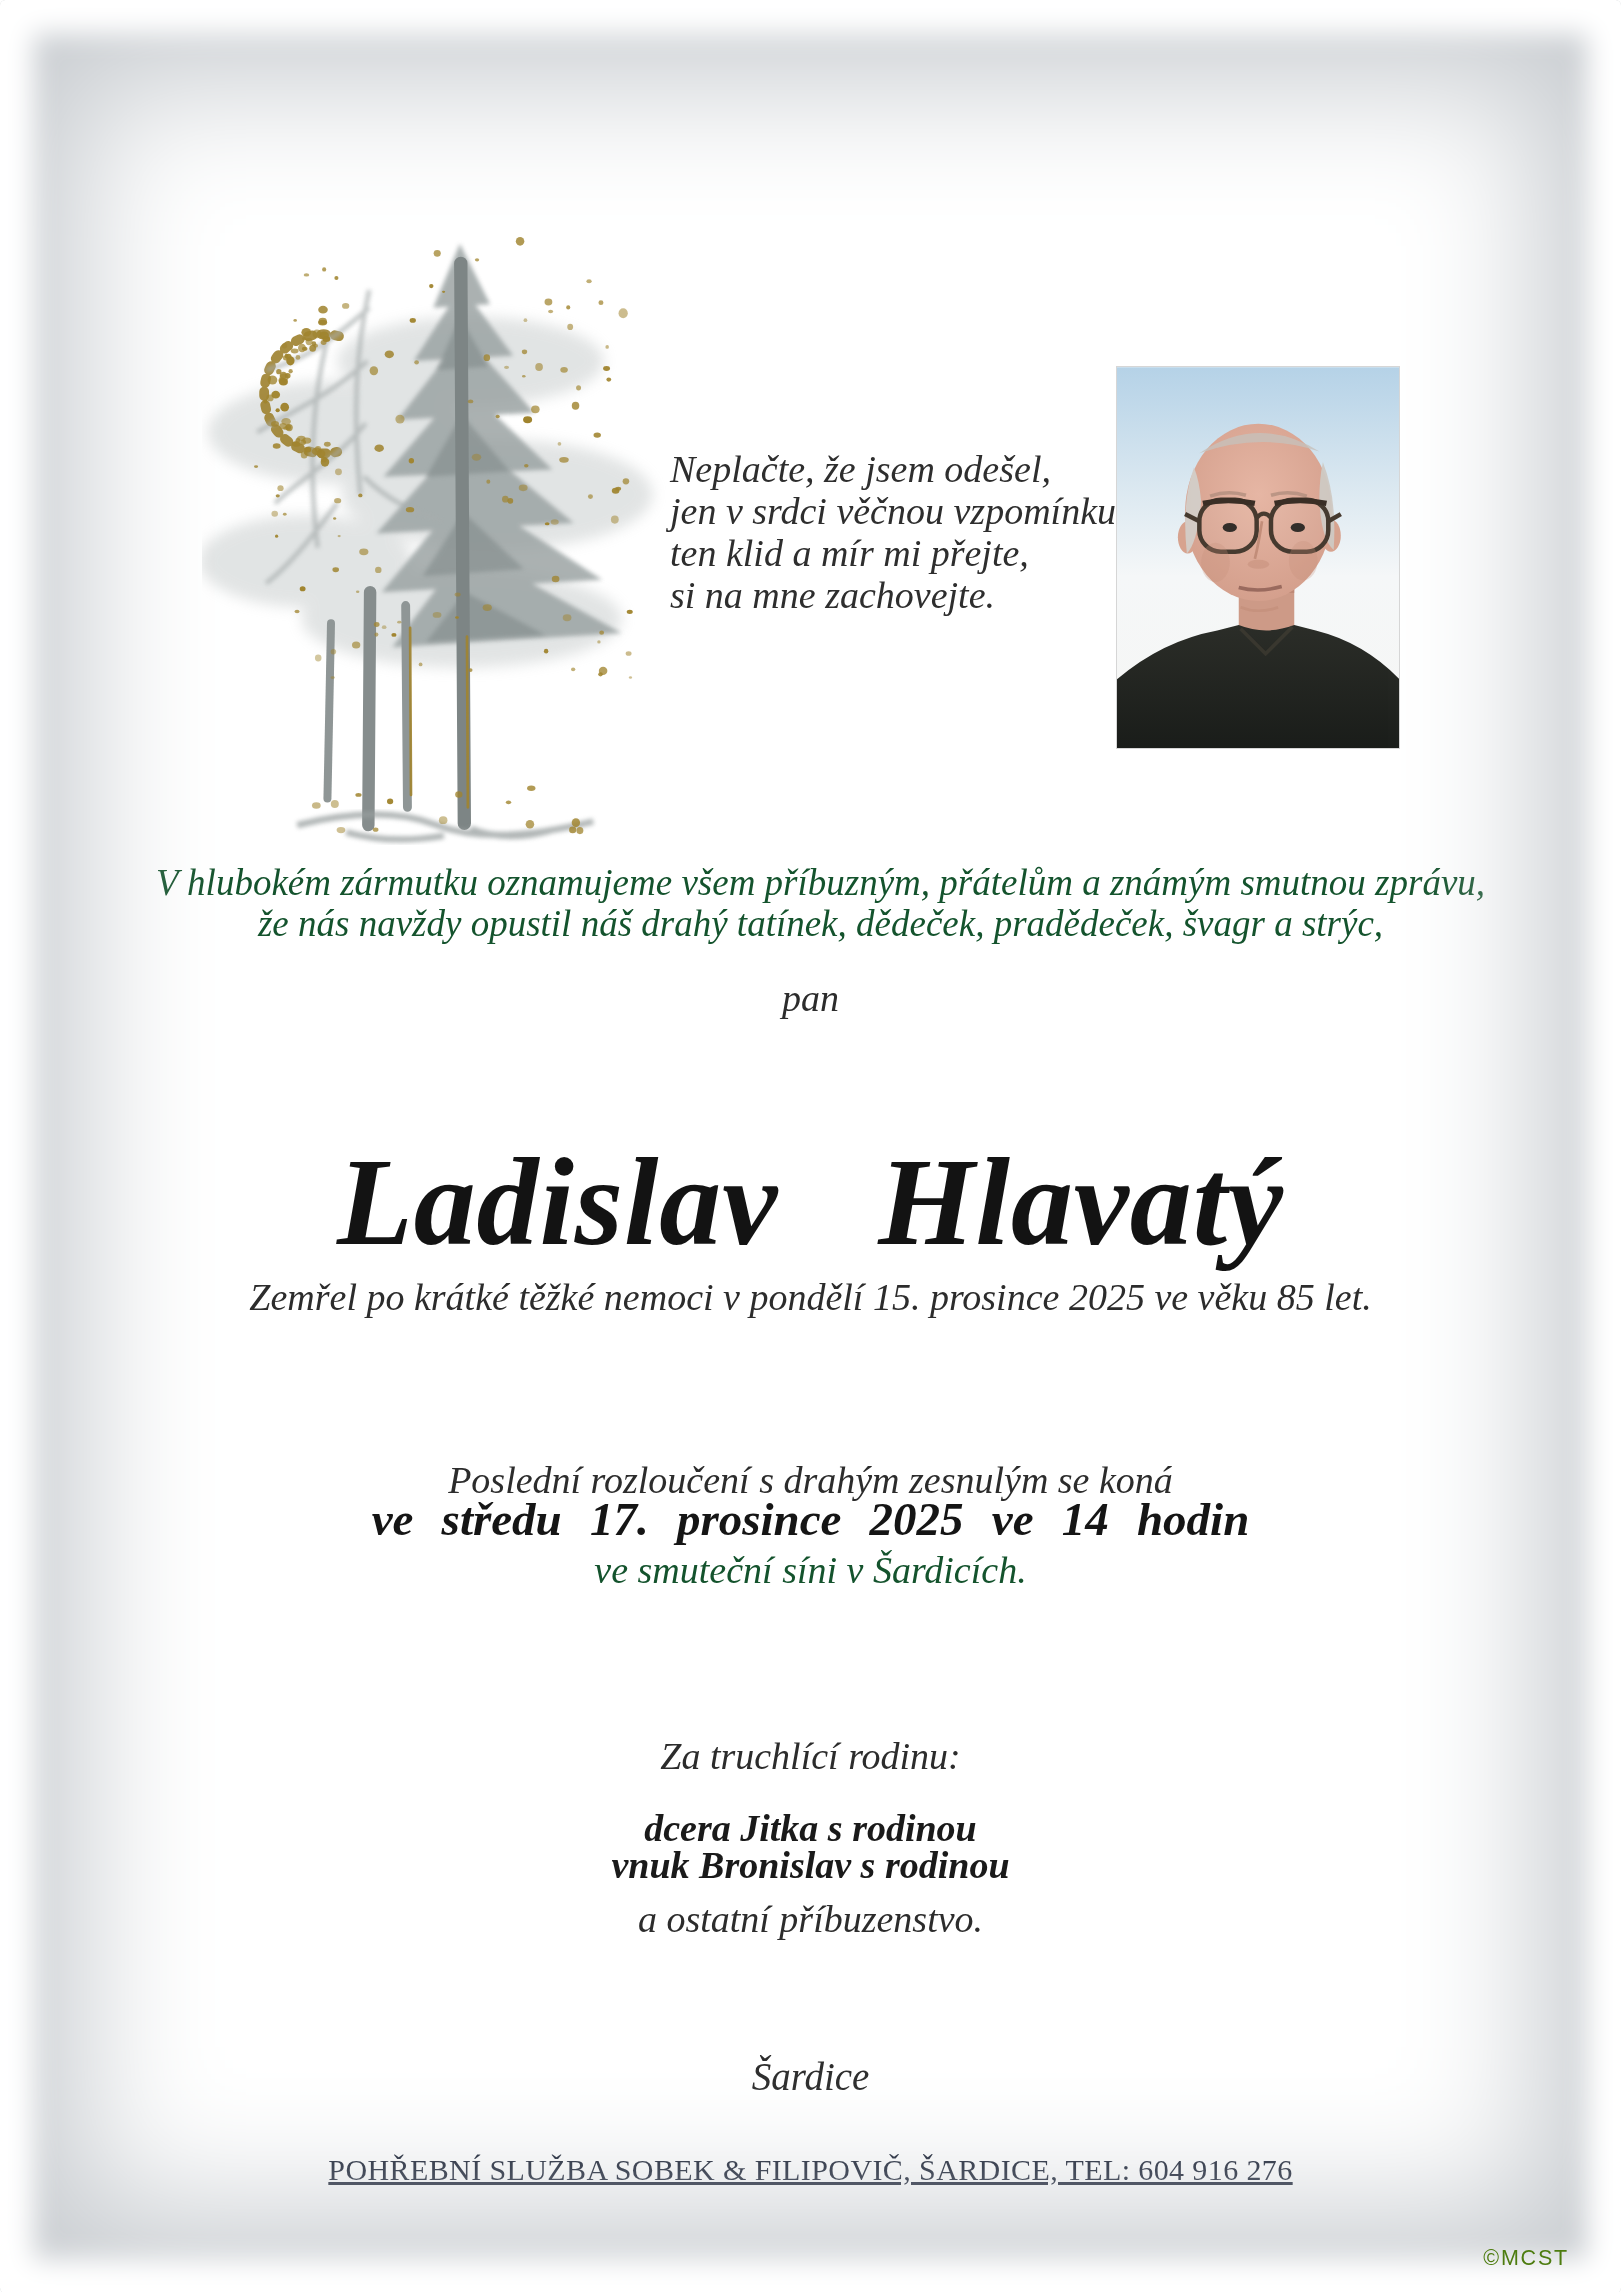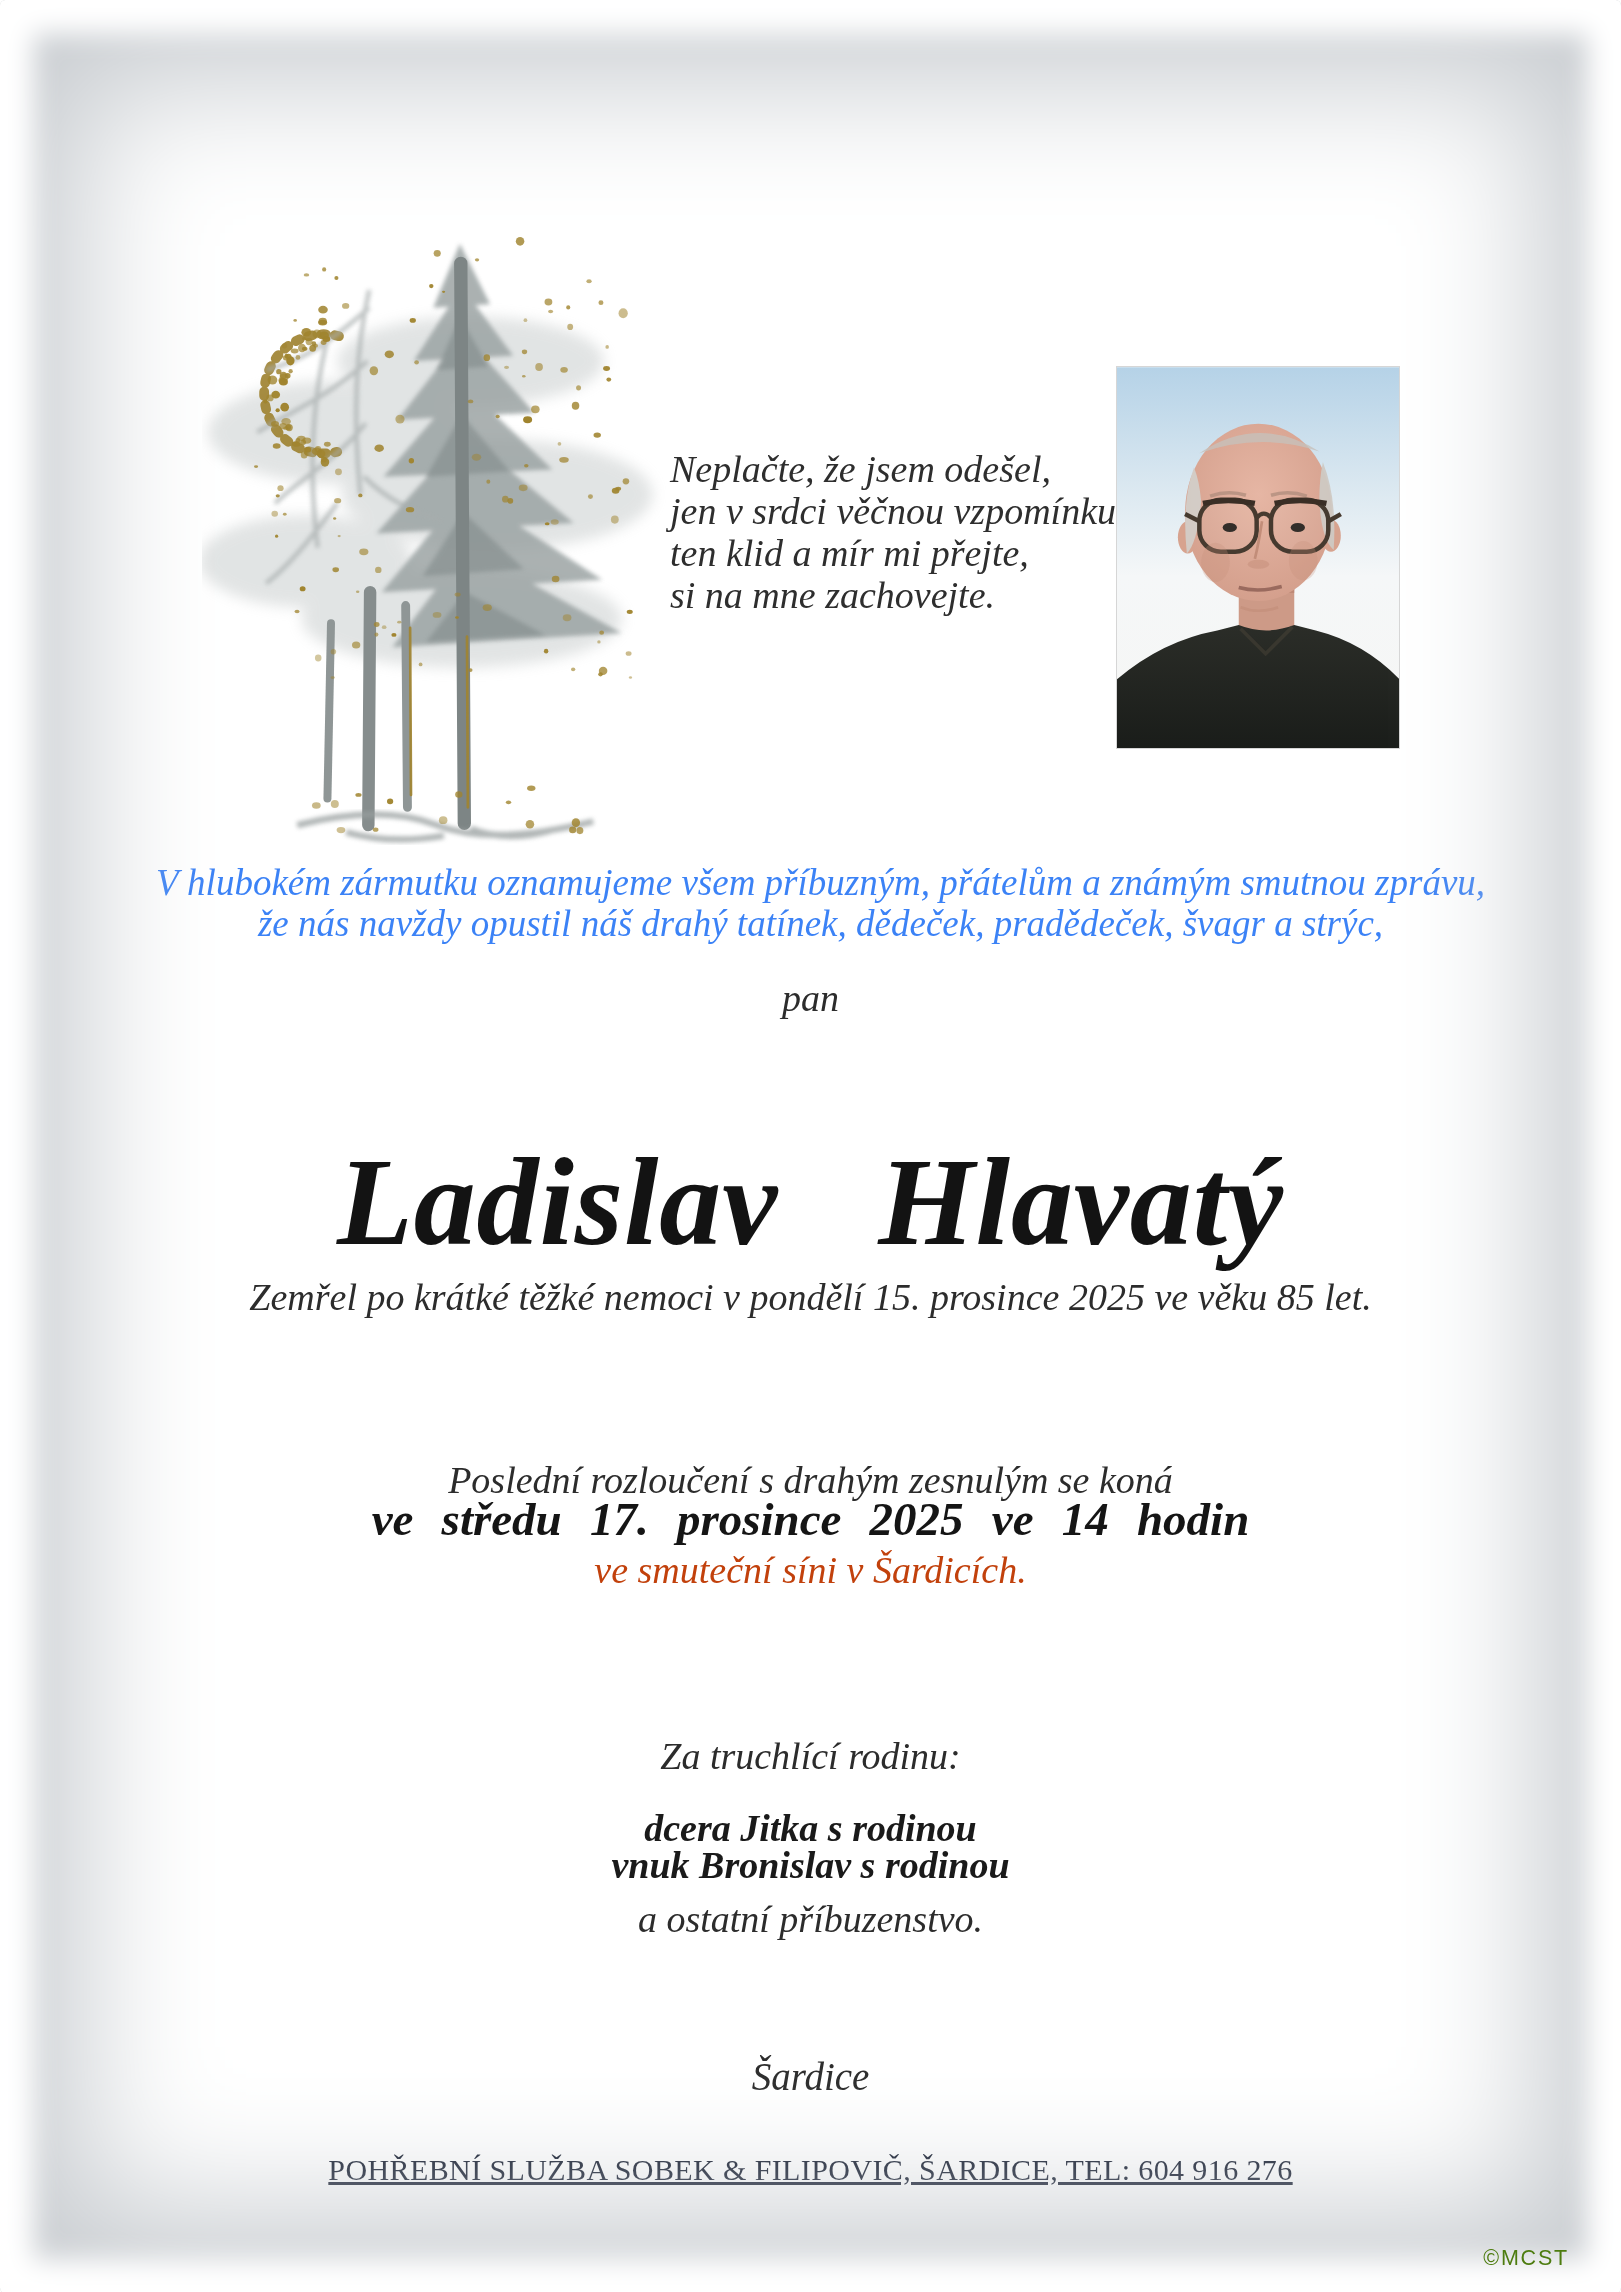--- a/index.html
+++ b/index.html
@@ -19,30 +19,30 @@
   .b{font-weight:bold;}
   .poem{
     left:670px;top:448px;font-size:38px;line-height:42px;
     font-style:italic;color:#2e2e2e;white-space:nowrap;
   }
   .tree{left:202px;top:210px;width:466px;height:640px;}
   .photo{
     left:1117px;top:367px;width:282px;height:381px;
     outline:0.9px solid #d6d6d6;
   }
-  .announcement{top:862px;font-size:37px;line-height:41px;color:#3b82f6;padding-left:20px;}
+  .announcement{top:862px;font-size:37px;line-height:41px;color:#14532d;padding-left:20px;}
   .pan{top:976px;font-size:38px;color:#2c2c2c;}
   .name{
     top:1089px;font-size:124px;font-weight:bold;letter-spacing:0.9px;
     word-spacing:0.55em;color:#131313;margin-top:43px;
   }
   .death{top:1275px;font-size:38px;color:#2c2c2c;}
   .funeral-1{top:1458px;font-size:38px;color:#2c2c2c;}
   .funeral-2{top:1492px;font-size:47px;font-weight:bold;word-spacing:0.35em;color:#151515;}
-  .funeral-3{top:1548px;font-size:38px;color:#c2410c;}
+  .funeral-3{top:1548px;font-size:38px;color:#14532d;}
   .family-heading{top:1734px;font-size:38px;color:#2c2c2c;}
   .member-1{top:1806px;font-size:38px;color:#1a1a1a;}
   .member-2{top:1843px;font-size:38px;color:#1a1a1a;}
   .family-closing{top:1881px;font-size:38px;color:#2c2c2c;margin-top:16px;}
   .place{top:2054px;font-size:39px;color:#2c2c2c;}
   .footer{
     top:2153px;font-size:30px;font-style:normal;letter-spacing:0.4px;color:#0f172a;text-decoration:underline;
   }
   .watermark{
     top:2246px;right:52px;font-family:"Liberation Sans","DejaVu Sans",sans-serif;

